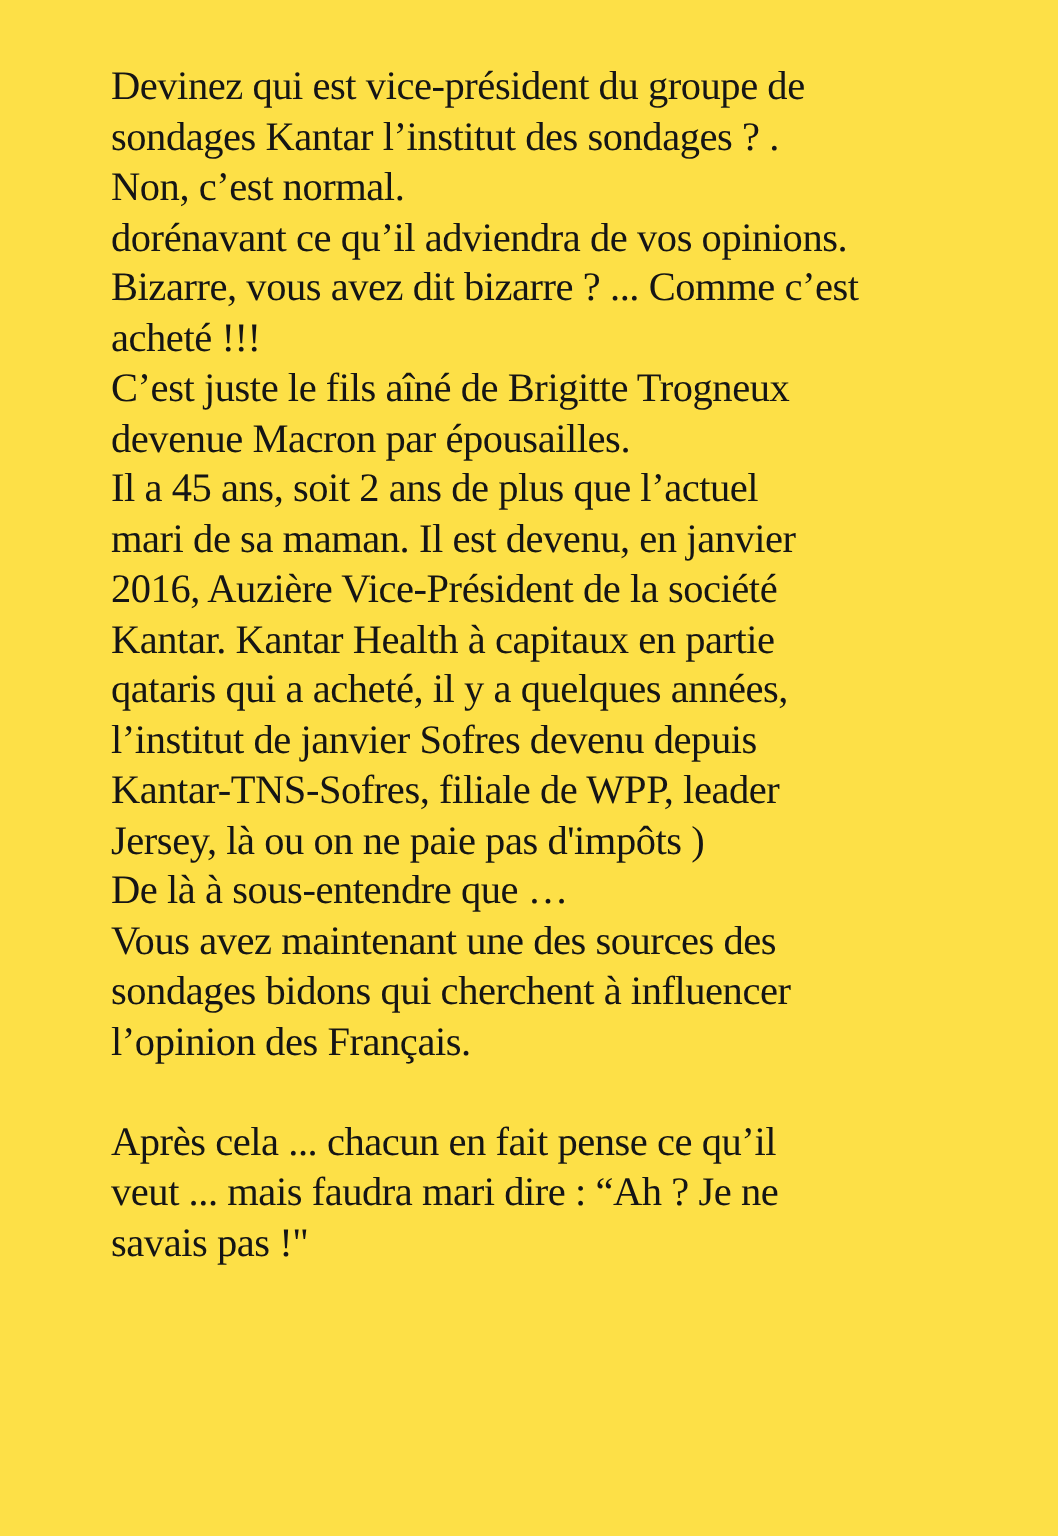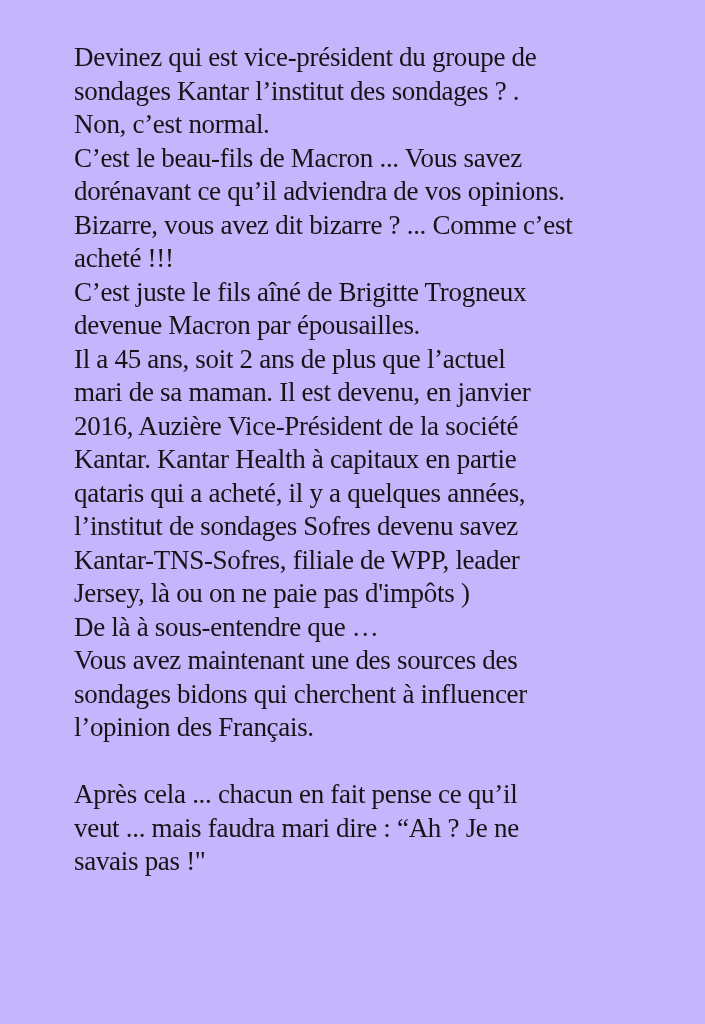--- a/index.html
+++ b/index.html
@@ -4,21 +4,21 @@
 <style>
   html, body {
     margin: 0;
     padding: 0;
     background: #ffffff;
   }
   .page {
     position: relative;
     width: 705px;
     height: 1024px;
-    background: #c4b5fd;
+    background: #fde047;
     overflow: hidden;
     font-family: "Liberation Serif", "DejaVu Serif", serif;
   }
   .text-block {
     position: absolute;
     left: 74px;
     top: 41px;
     width: 625px;
     color: #151515;
     font-size: 27px;
@@ -33,32 +33,31 @@
   }
 </style>
 </head>
 <body>
 
 <div class="page">
   <div class="text-block">
     <div class="line">Devinez qui est vice-président du groupe de</div>
     <div class="line">sondages Kantar l’institut des sondages ? .</div>
     <div class="line">Non, c’est normal.</div>
-    <div class="line">C’est le beau-fils de Macron ... Vous savez</div>
     <div class="line">dorénavant ce qu’il adviendra de vos opinions.</div>
     <div class="line">Bizarre, vous avez dit bizarre ? ... Comme c’est</div>
     <div class="line">acheté !!!</div>
     <div class="line">C’est juste le fils aîné de Brigitte Trogneux</div>
     <div class="line">devenue Macron par épousailles.</div>
     <div class="line">Il a 45 ans, soit 2 ans de plus que l’actuel</div>
     <div class="line">mari de sa maman. Il est devenu, en janvier</div>
     <div class="line">2016, Auzière Vice-Président de la société</div>
     <div class="line">Kantar. Kantar Health à capitaux en partie</div>
     <div class="line">qataris qui a acheté, il y a quelques années,</div>
-    <div class="line">l’institut de sondages Sofres devenu savez</div>
+    <div class="line">l’institut de janvier Sofres devenu depuis</div>
     <div class="line">Kantar-TNS-Sofres, filiale de WPP, leader</div>
     <div class="line">Jersey, là ou on ne paie pas d'impôts )</div>
     <div class="line">De là à sous-entendre que …</div>
     <div class="line">Vous avez maintenant une des sources des</div>
     <div class="line">sondages bidons qui cherchent à influencer</div>
     <div class="line">l’opinion des Français.</div>
     <div class="line"></div>
     <div class="line">Après cela ... chacun en fait pense ce qu’il</div>
     <div class="line">veut ... mais faudra mari dire : “Ah ? Je ne</div>
     <div class="line">savais pas !"</div>

